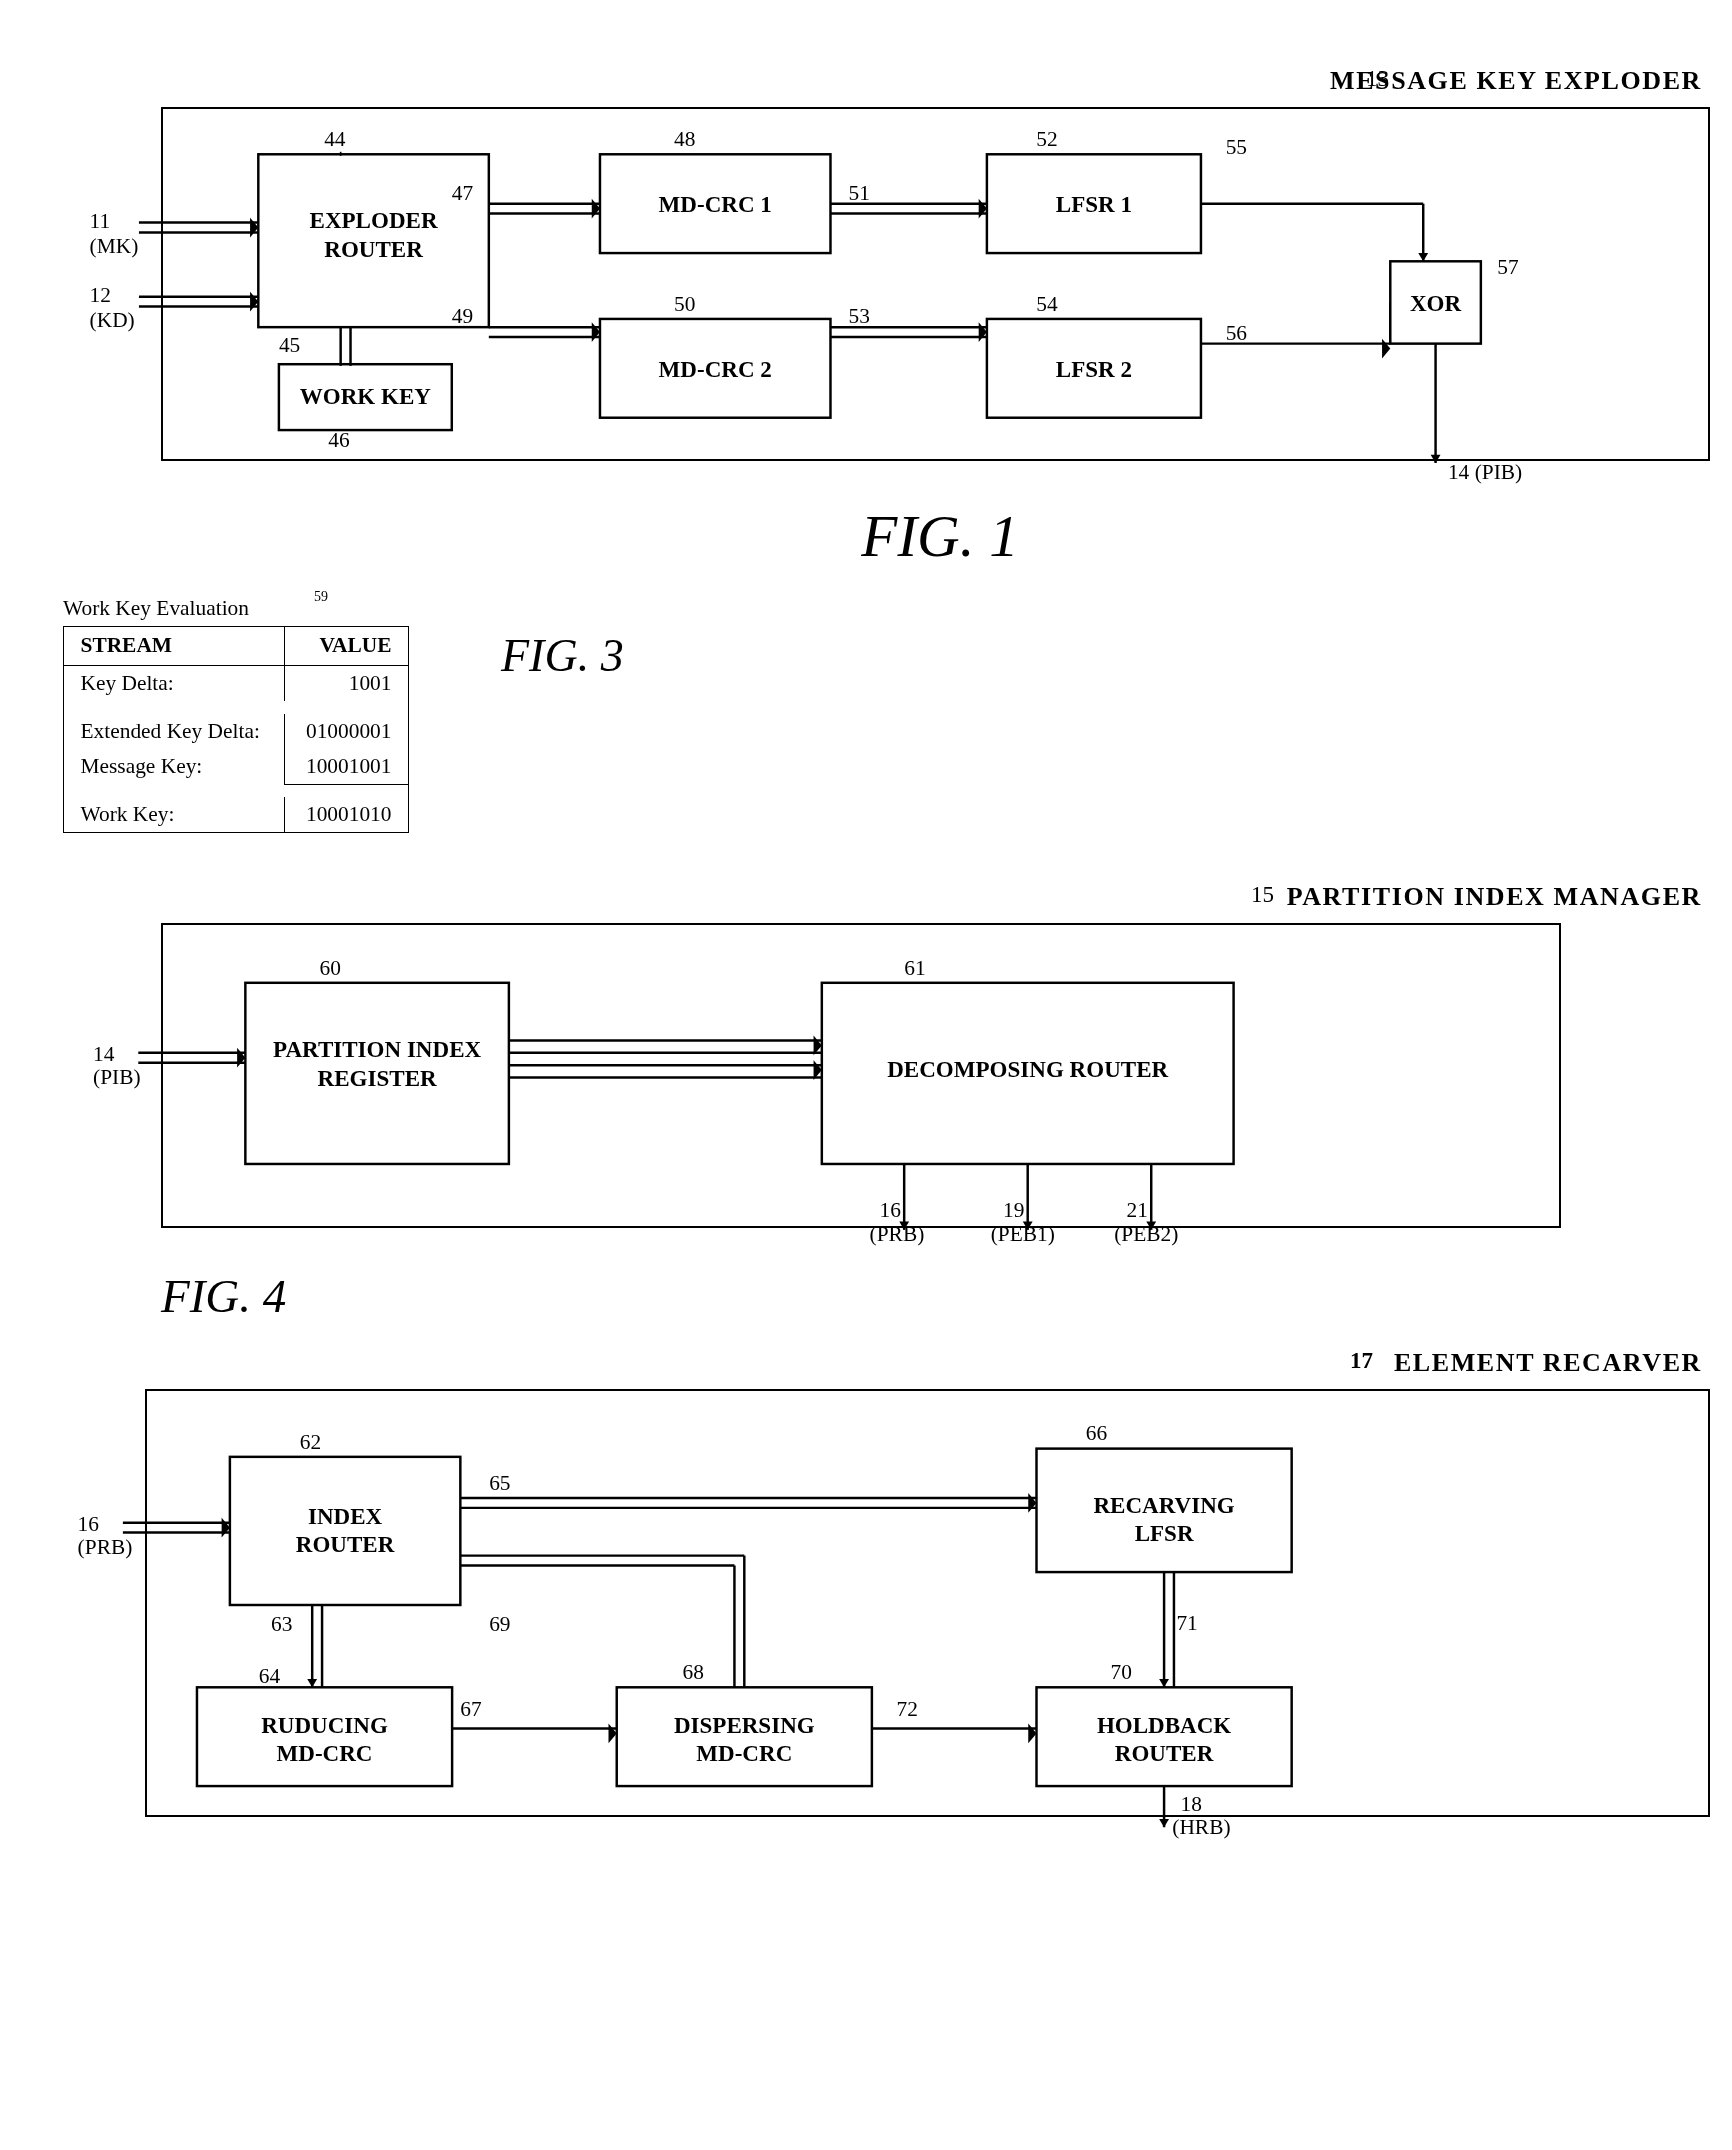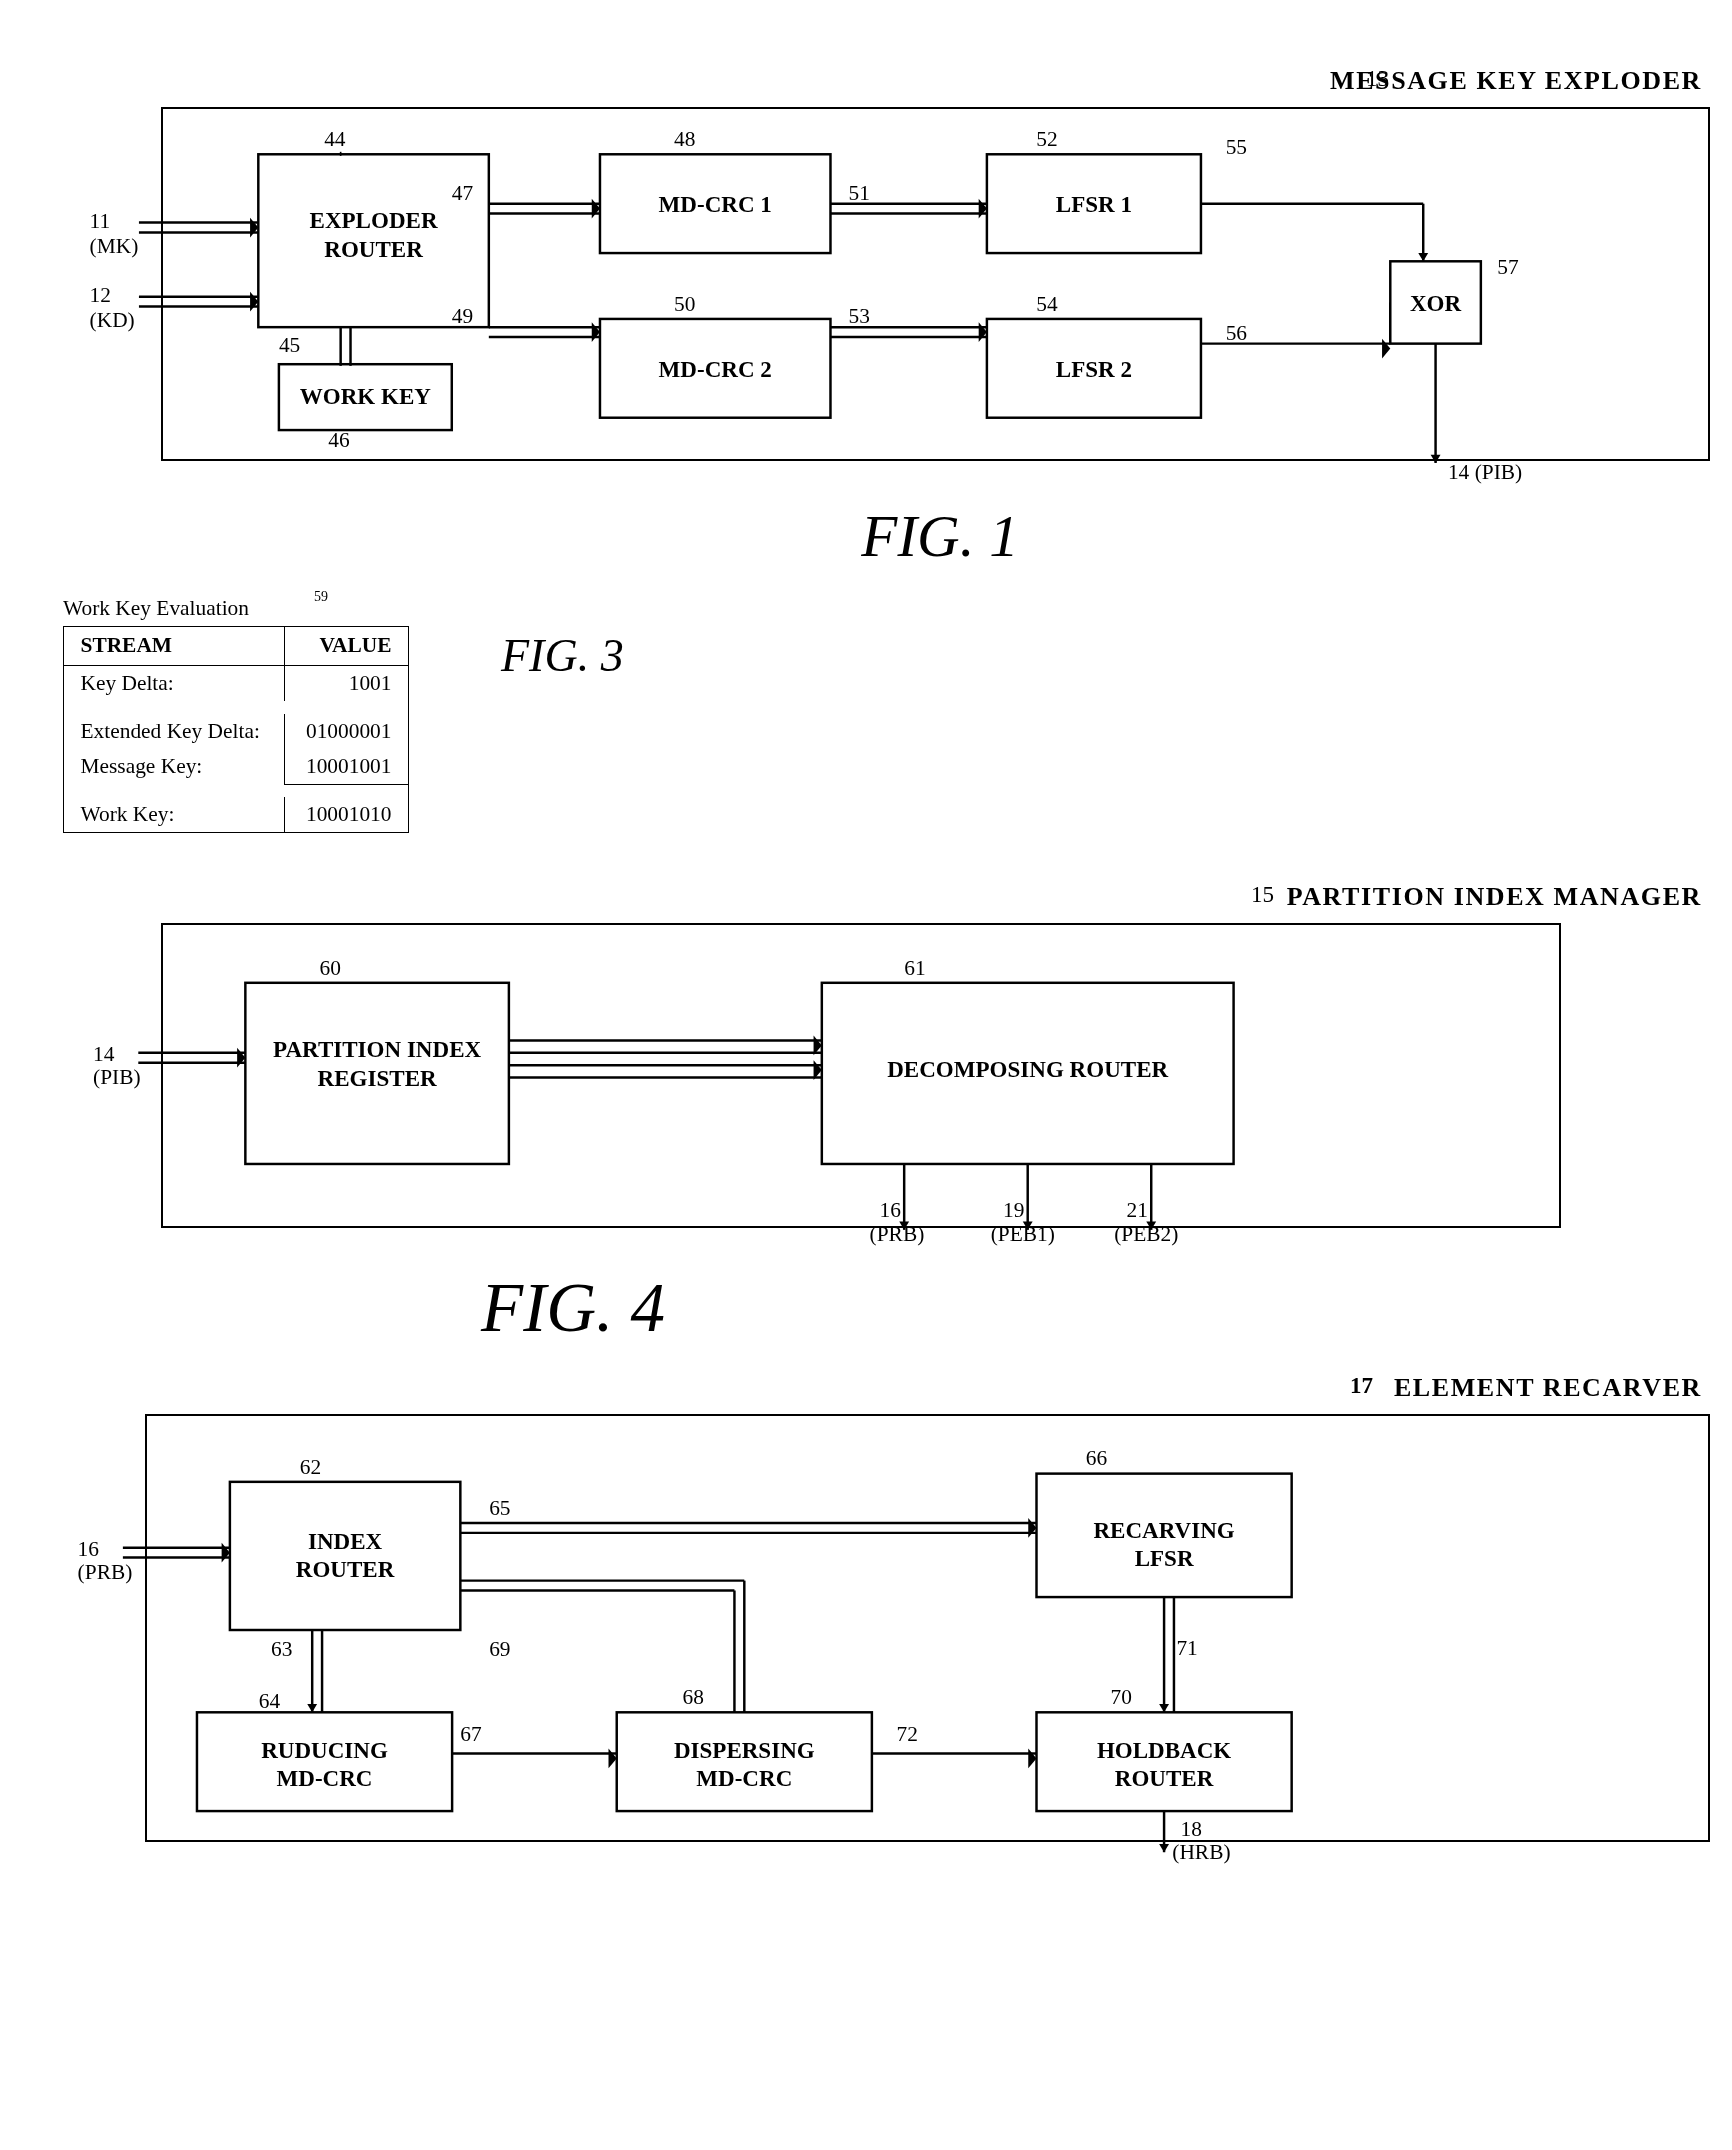--- a/index.html
+++ b/index.html
@@ -285,21 +285,21 @@
         <text x="1020" y="355" font-size="26" font-family="Times New Roman">19</text>
         <text x="1005" y="383" font-size="26" font-family="Times New Roman">(PEB1)</text>
 
         <line x1="1200" y1="290" x2="1200" y2="370" stroke="#000" stroke-width="3"></line>
         <polygon points="1194,360 1200,370 1206,360" fill="#000"></polygon>
         <text x="1170" y="355" font-size="26" font-family="Times New Roman">21</text>
         <text x="1155" y="383" font-size="26" font-family="Times New Roman">(PEB2)</text>
       </svg>
     </div>
 
-    <div style="text-align:center; font-size:69px; font-style:italic; margin-top:41px; margin-bottom:25px; margin-left:82px; width:824px;">FIG. 4</div>
+    <div style="text-align:left; font-size:47px; font-style:italic; margin-top:41px; margin-bottom:25px; margin-left:82px; width:824px;">FIG. 4</div>
   </div>
 
   <div class="fig5-container" style="margin-top:25px;">
     <div style="position:relative; margin-left:82px; height:41px;">
       <span style="position:absolute; right:0; top:0; font-size:26px; font-weight:bold; letter-spacing:1.6px;">ELEMENT RECARVER</span>
       <span style="position:absolute; right:329px; top:0; font-size:23px;font-weight:bold;">17</span>
     </div>
 
     <div style="position:relative; margin-left:82px; width:1565px; height:428px; border:2.5px solid #000;">
 

